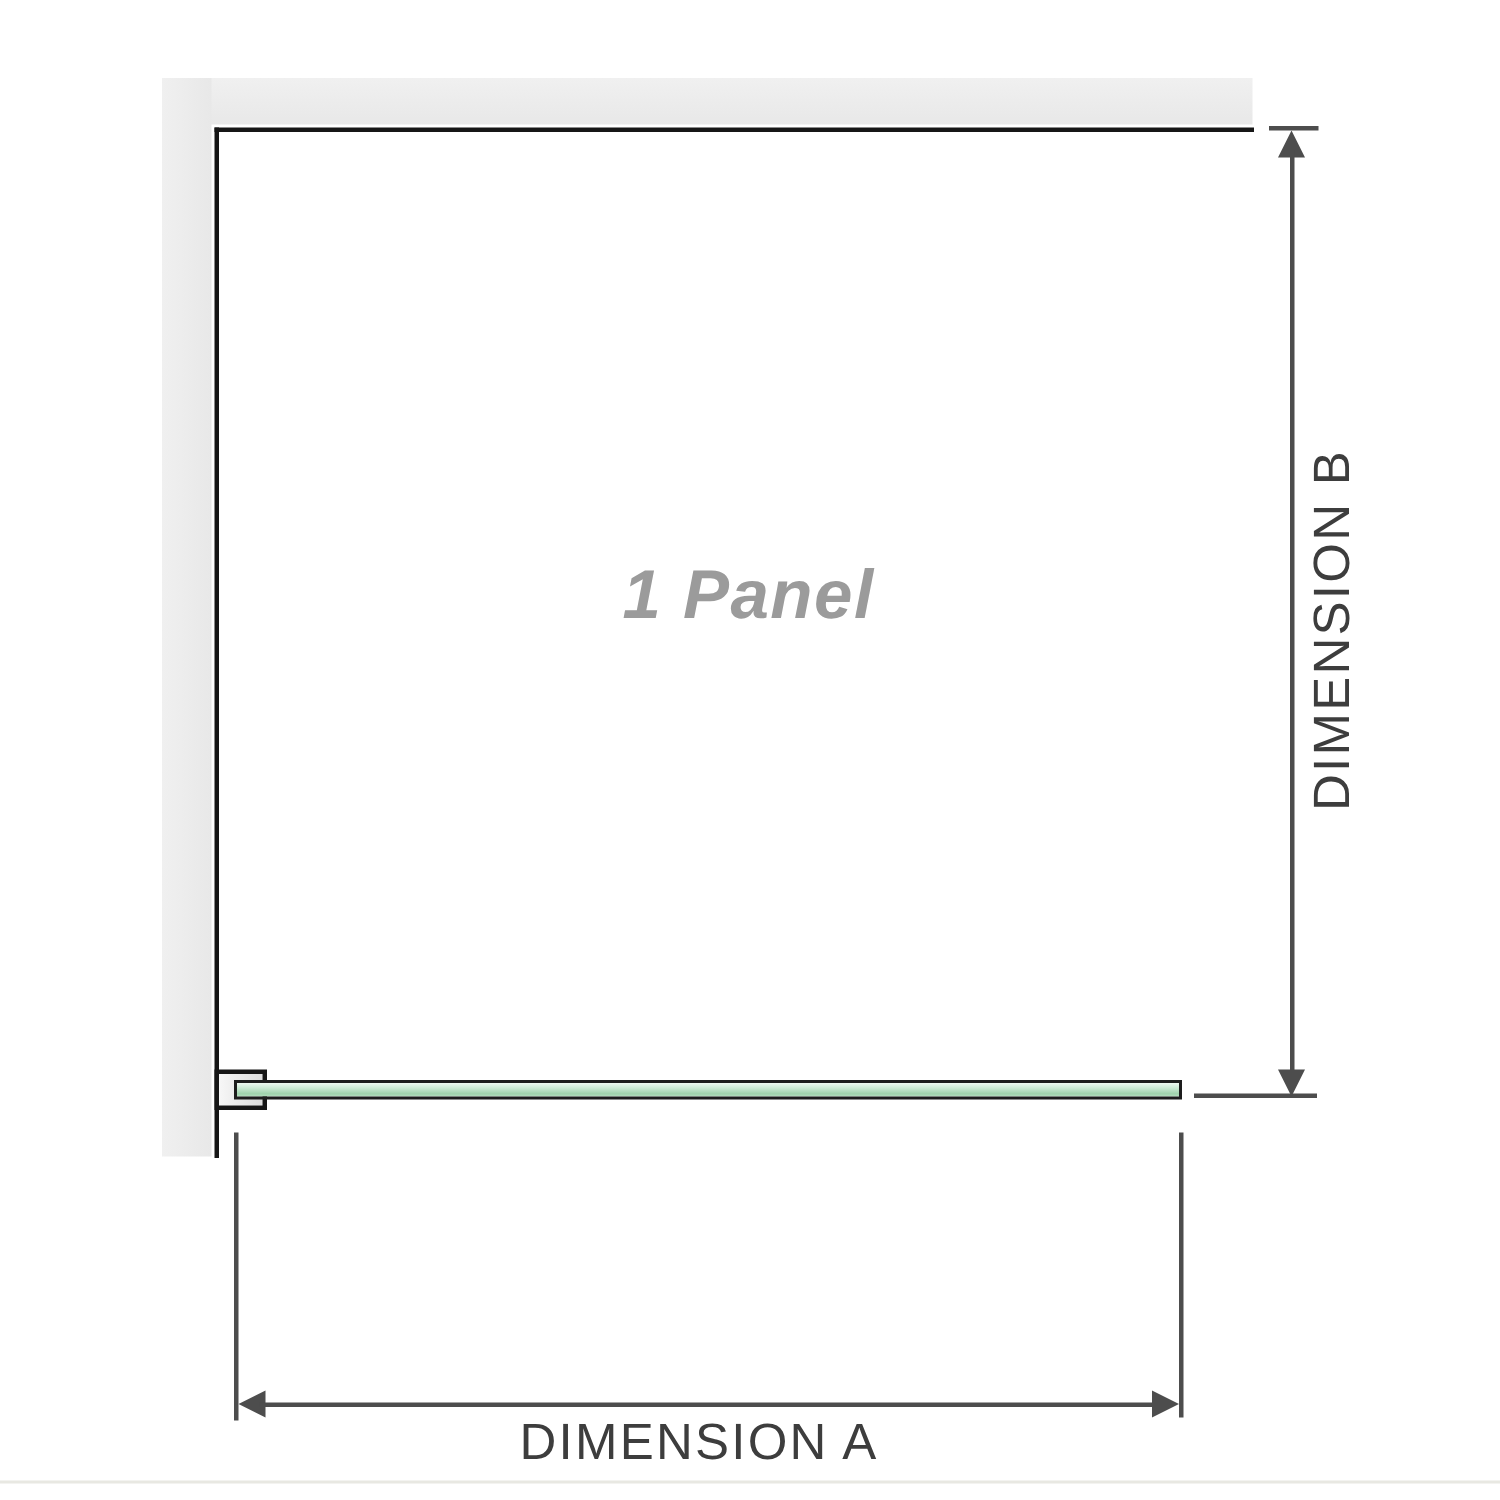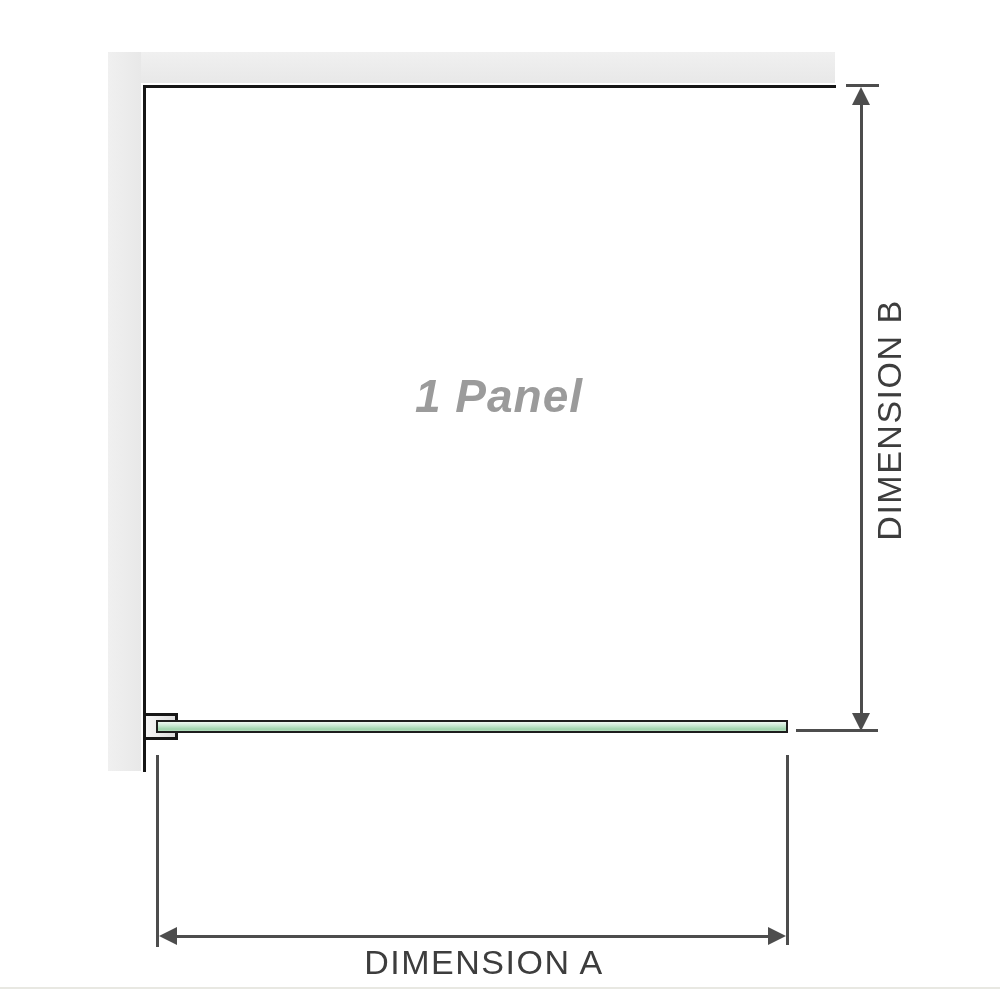--- a/index.html
+++ b/index.html
@@ -90,21 +90,21 @@
 
   
   .dim-label {
     color: #3d3d3d;
     font-size: 34px;
     font-weight: 300;
     letter-spacing: 1.5px;
     white-space: nowrap;
   }
   .dim-a-label {
-    left: 484px; top: 962px;
+    left: 466px; top: 962px;
     transform: translate(-50%, -50%);
   }
   .dim-b-label {
     left: 889px; top: 420px;
     transform: translate(-50%, -50%) rotate(-90deg);
   }
   .panel-label {
     left: 499px; top: 396px;
     transform: translate(-50%, -50%);
     color: #9b9b9b;

